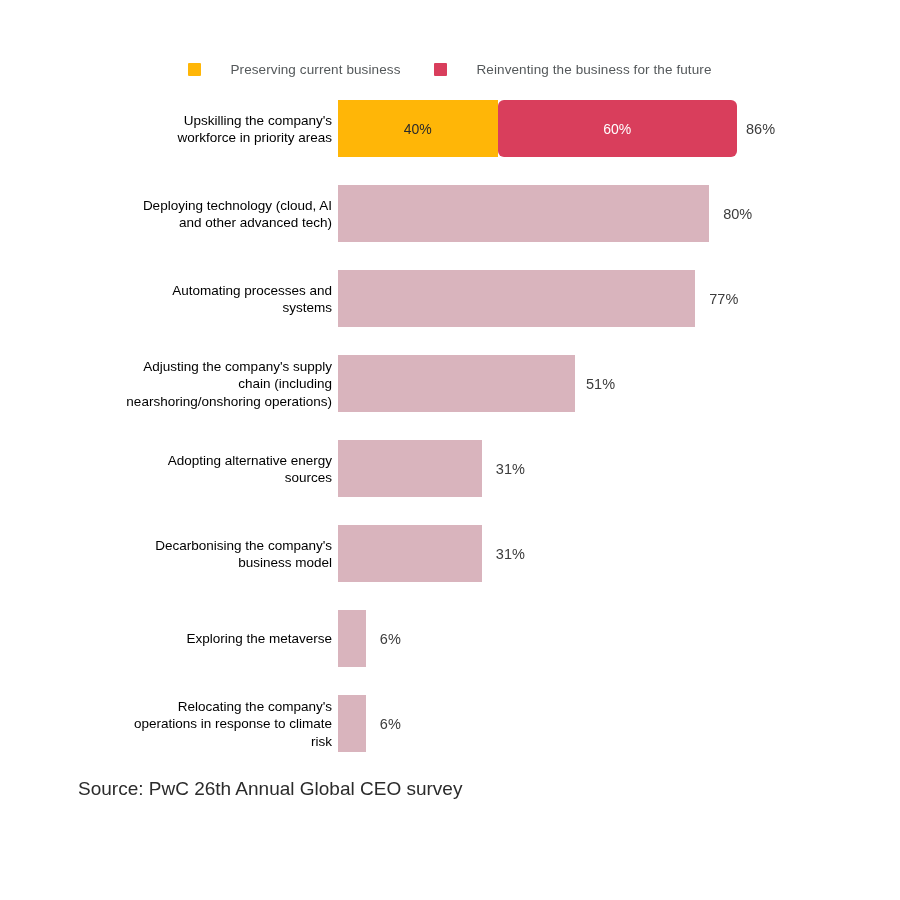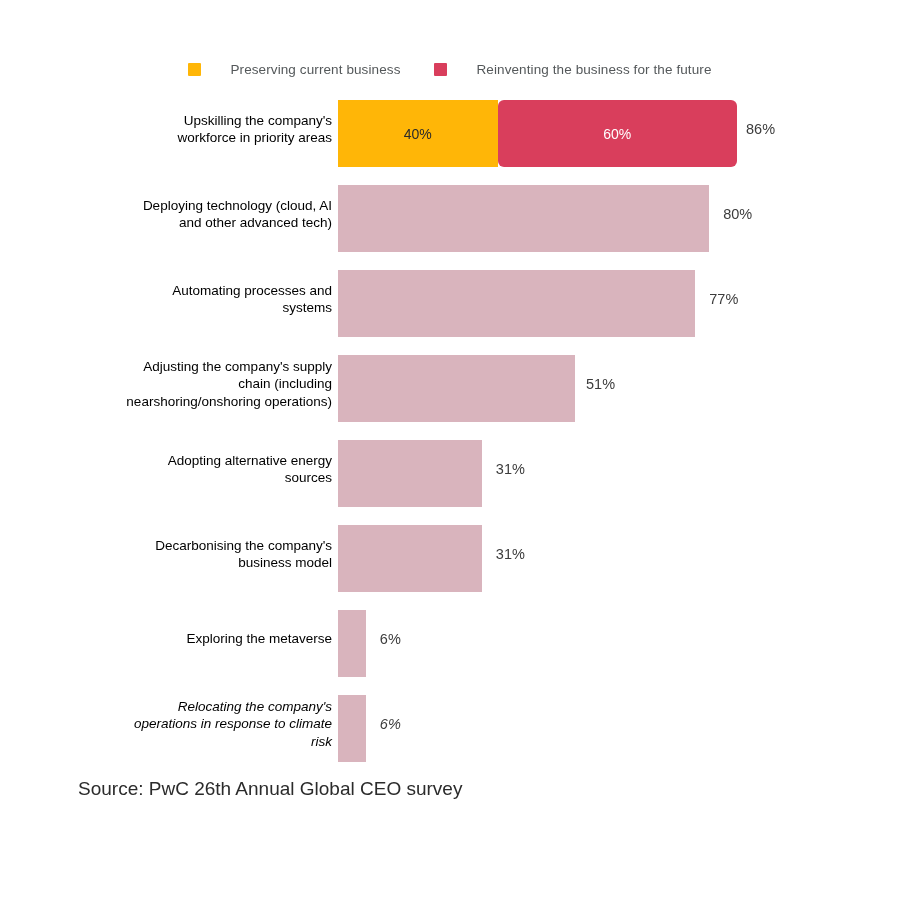--- a/index.html
+++ b/index.html
@@ -79,21 +79,21 @@
   }
   .bar-wrap {
     position: absolute;
     left: 338px;
     top: 0;
     height: 57px;
     display: flex;
     align-items: stretch;
   }
   .seg {
-    height: 67px;
+    height: 57px;
     display: flex;
     align-items: center;
     justify-content: center;
     font-size: 14px;
   }
   .seg-label-dark { color: #2b2b2b; }
   .seg-label-light { color: #ffffff; border-radius: 6px; }
   .total-label {
     position: absolute;
     top: 50%;
@@ -183,21 +183,21 @@
         </div>
         <div class="total-label" style="left: 495.84px;">31%</div>
       </div>
       <div class="row" style="top: 510px;">
         <div class="cat-label">Exploring the metaverse</div>
         <div class="bar-wrap" style="width: 27.84px;">
           <div class="seg seg-label-dark" style="width: 27.84px; background: rgb(217, 180, 189);"></div>
         </div>
         <div class="total-label" style="left: 379.84px;">6%</div>
       </div>
-      <div class="row" style="top: 595px; font-style: italic;">
+      <div class="row" style="top: 595px;">
         <div class="cat-label">Relocating the company's
 operations in response to climate
 risk</div>
         <div class="bar-wrap" style="width: 27.84px;">
           <div class="seg seg-label-dark" style="width: 27.84px; background: rgb(217, 180, 189);"></div>
         </div>
         <div class="total-label" style="left: 379.84px;">6%</div>
       </div>
     </div>
 

